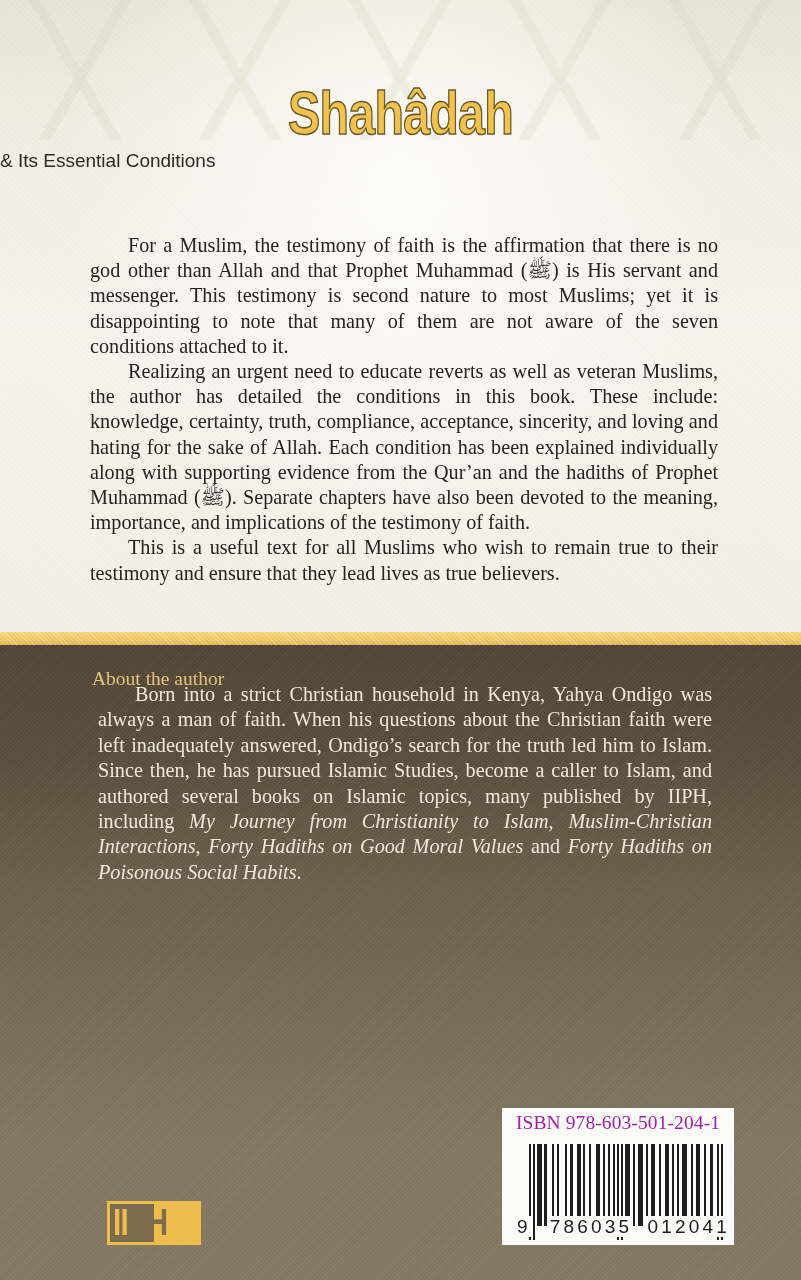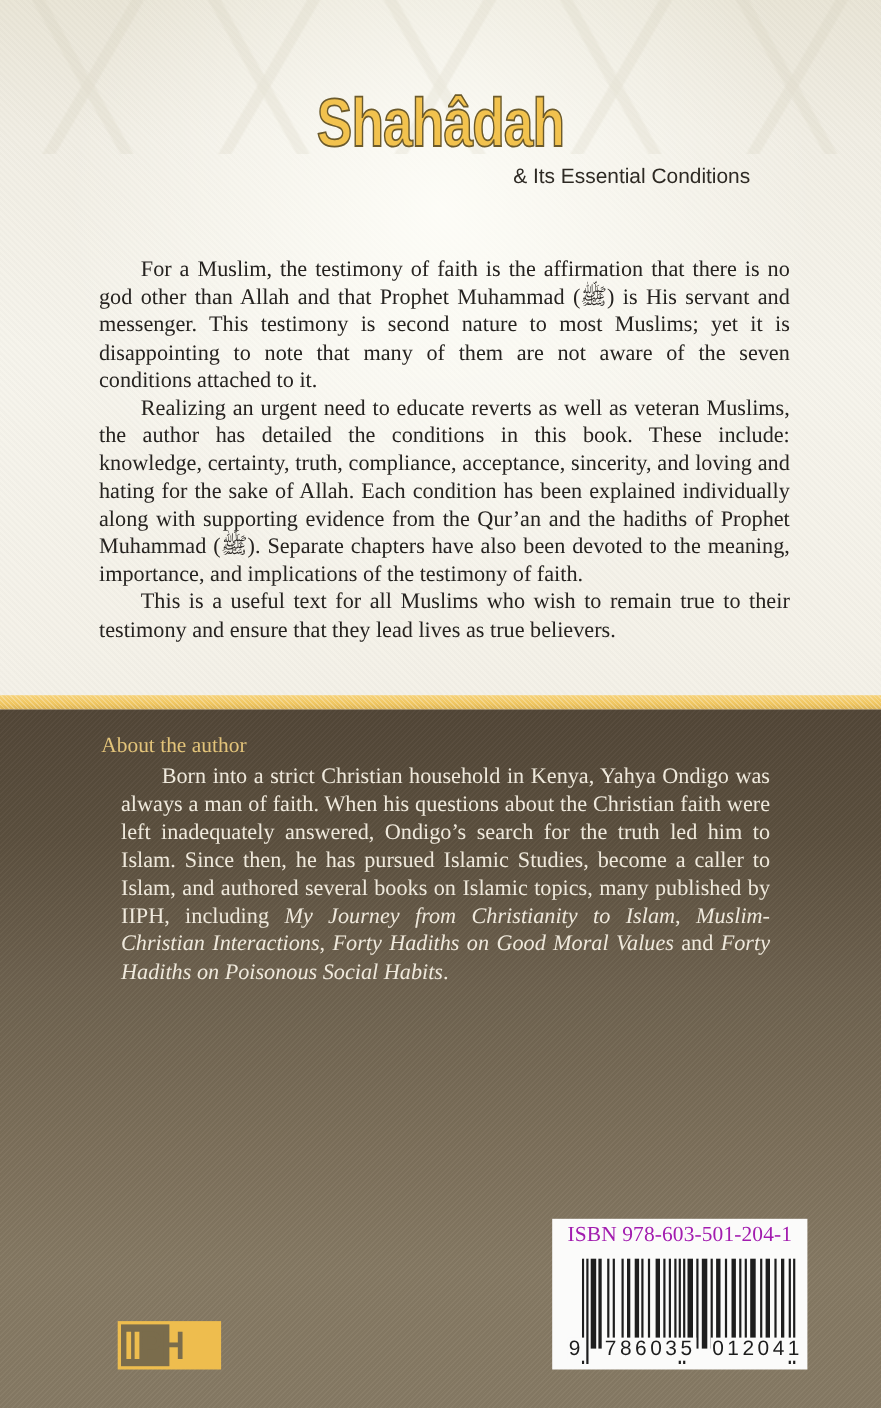--- a/index.html
+++ b/index.html
@@ -23,21 +23,21 @@
 
   .title {
     position:absolute; left:0; width:801px; top:78px; text-align:center;
     font-family:"Liberation Sans", sans-serif; font-weight:bold;
     font-size:62px; line-height:70px; letter-spacing:-1px;
     color:#f2c24e;
     -webkit-text-stroke:1.6px #6b5a2c;
     transform:scaleX(0.78); transform-origin:center;
   }
   .subtitle {
-    position:absolute; left:0; width:682px; top:150px; text-align:right;
+    position:absolute; left:0; width:682px; top:150px; text-align:left;
     font-family:"Liberation Sans", sans-serif; font-size:19px; color:#2e2a24;
   }
 
   .blurb {
     position:absolute; left:90px; width:628px; top:233px;
     font-family:"Liberation Serif", serif; font-size:20.2px; line-height:25.2px;
     color:#262320; text-align:justify;
   }
   .blurb p { margin:0; text-indent:38px;font-family:Liberation Serif, serif; }
 
@@ -59,21 +59,21 @@
 
   .about-heading {
     position:absolute; left:92px; top:668px;
     font-family:"Liberation Serif", serif; font-size:19.5px; color:#e3c47a;
   }
   .about-body {
     position:absolute; left:92px; width:626px; top:676px;
     font-family:"Liberation Serif", serif; font-size:20.2px; line-height:25.4px;
     color:#efe9dc; text-align:justify;
   }
-  .about-body p { margin:18px; text-indent:37px; }
+  .about-body p { margin:6px; text-indent:37px; }
   .about-body i { font-style:italic; }
 
   
   .isbn-box {
     position:absolute; left:502px; top:1108px; width:232px; height:137px;
     background:#fbfbfa;
   }
   .isbn-text {
     position:absolute; left:0; width:232px; top:4px; text-align:center;
     font-family:"Liberation Serif", serif; font-size:19.5px; color:#a21caf; letter-spacing:0.1px;

